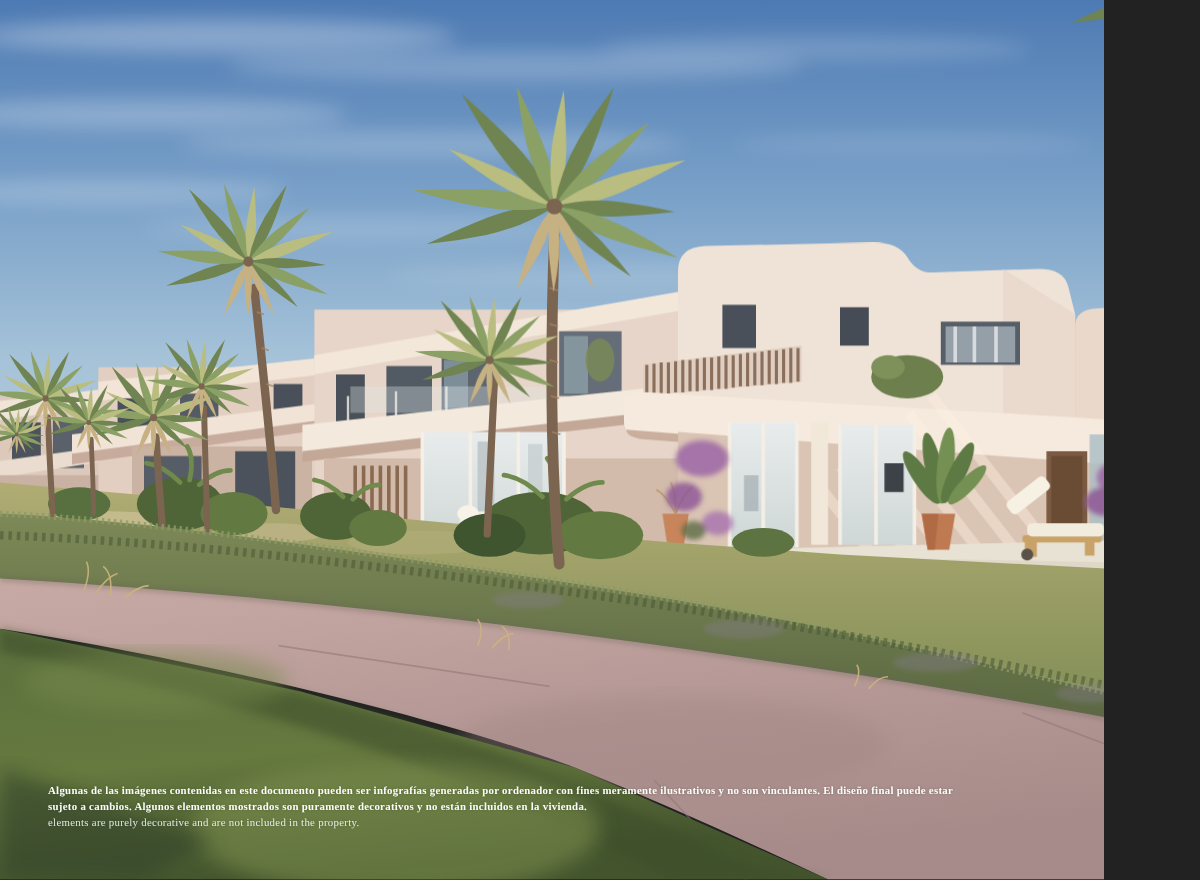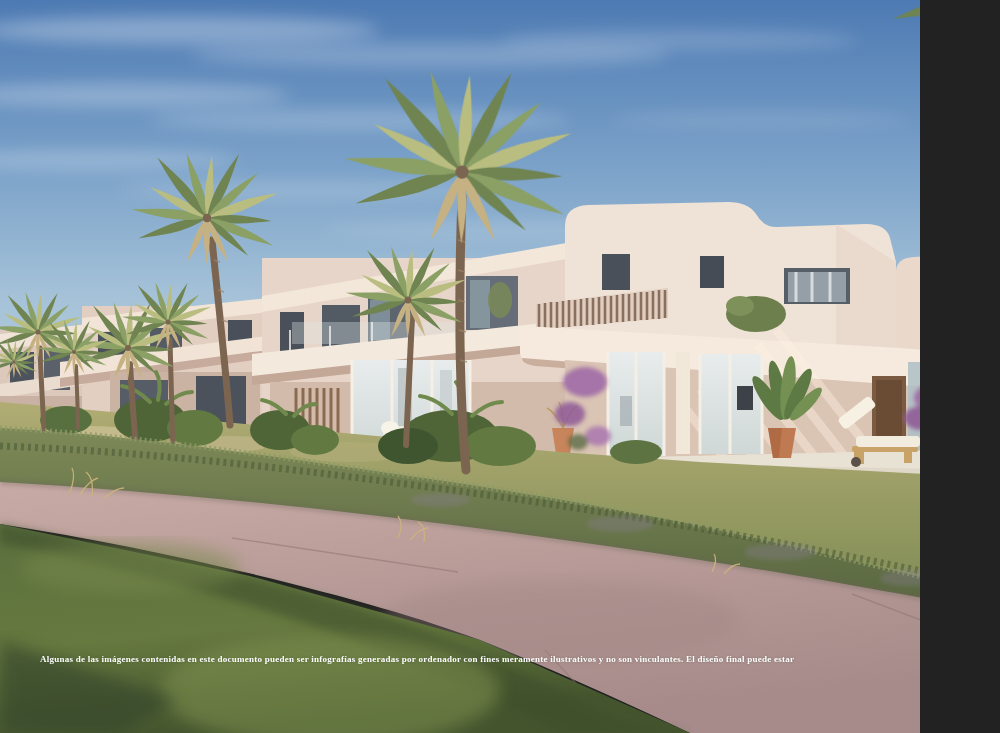--- a/index.html
+++ b/index.html
@@ -420,14 +420,16 @@
     <polygon points="0,524 250,576 480,640 690,733 0,733" fill="url(#fgrass)"></polygon>
     <path d="M0,524 C90,542 240,574 340,602 C420,624 520,670 620,720 L690,733 L560,733 C440,668 300,616 160,580 C100,564 40,550 0,544 Z" fill="#3c4e2c" opacity="0.55" filter="url(#b4)"></path>
     <ellipse cx="330" cy="690" rx="170" ry="55" fill="#7f9150" opacity="0.55" filter="url(#b8)"></ellipse>
     <ellipse cx="130" cy="568" rx="110" ry="26" fill="#77894b" opacity="0.5" filter="url(#b8)"></ellipse>
     <polygon points="0,640 180,700 120,733 0,733" fill="#31422a" opacity="0.6" filter="url(#b8)"></polygon>
   </g>
 </svg>
 
 <div id="disclaimer">
   <div class="es">Algunas de las imágenes contenidas en este documento pueden ser infografías generadas por ordenador con fines meramente ilustrativos y no son vinculantes. El diseño final puede estar</div>
+  <div class="es">sujeto a cambios. Algunos elementos mostrados son puramente decorativos y no están incluidos en la vivienda.</div>
+  <div class="en">elements are purely decorative and are not included in the property.</div>
 </div>
 </div>
 
 </body></html>

